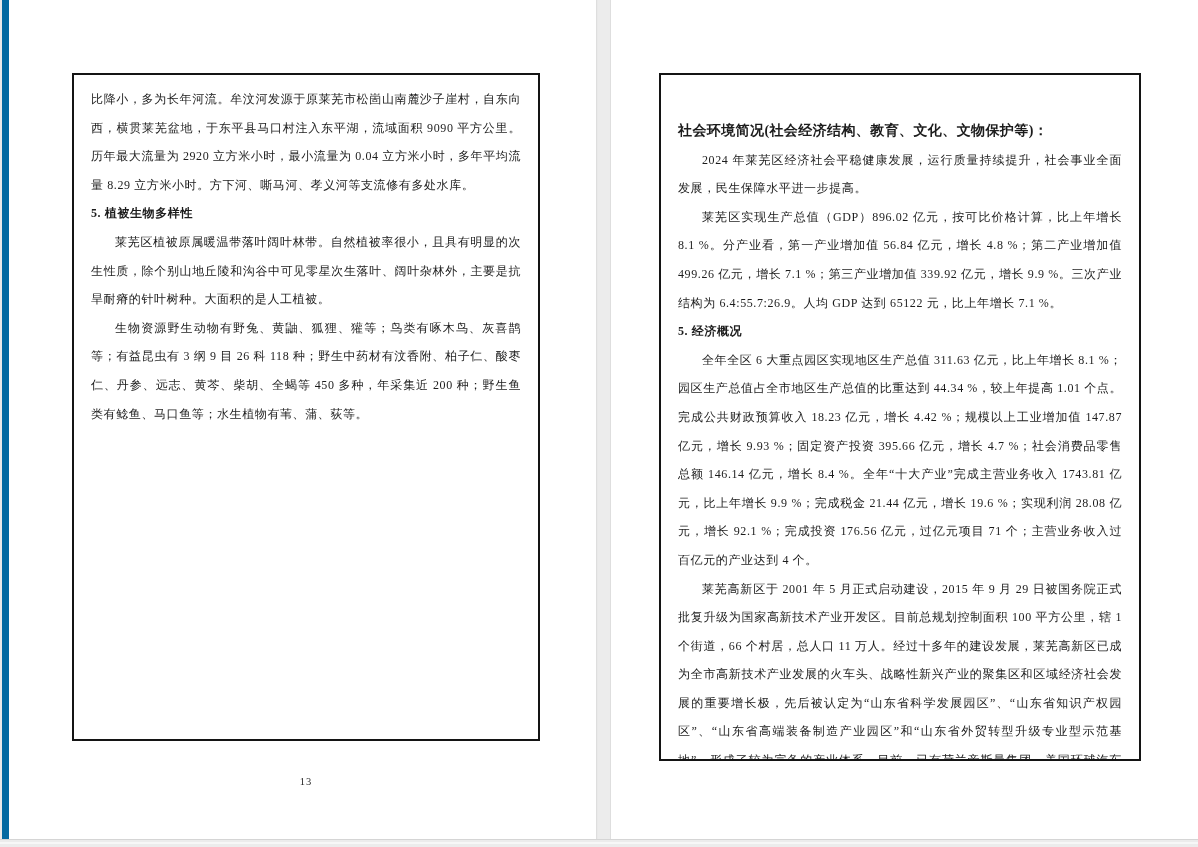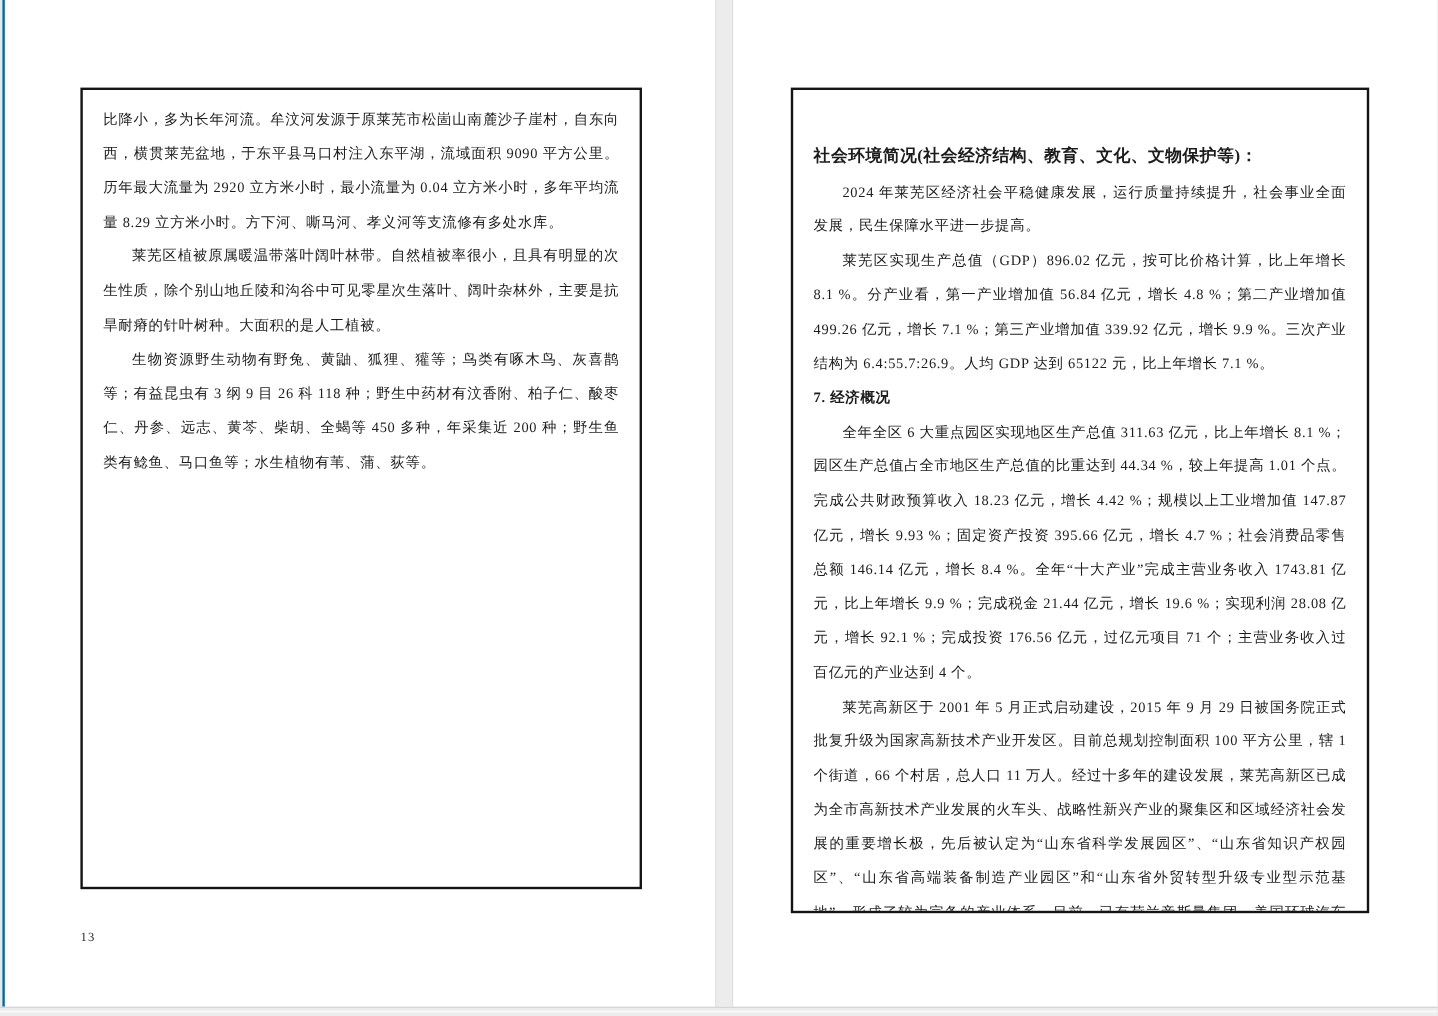--- a/index.html
+++ b/index.html
@@ -13,21 +13,21 @@
     position:relative;
     width:1198px; height:847px;
     background:#e9e9e9;
     overflow:hidden;
   }
   .page {
     position:absolute;
     top:0; height:839px;
     background:#ffffff;
   }
-  .page-left  { left:2px;  width:595px; border-left:2px solid #0369a1; border-right:1px solid #dedede; }
+  .page-left  { left:2px;  width:595px; border-left:7px solid #0369a1; border-right:1px solid #dedede; }
   .page-right { left:610px; width:588px; border-left:1px solid #dedede; }
   .page-gap {
     position:absolute; top:0; left:598px; width:12px; height:839px;
     background:#ececec;
   }
   .bottom-strip {
     position:absolute; left:0; right:0; top:839px; height:8px;
     background:#ececec;
     border-top:1px solid #d5d5d5;
   }
@@ -54,50 +54,51 @@
   .para.indent { text-indent:2em; }
   .heading { font-weight:bold; }
   .box-title {
     font-weight:bold;
     font-size:14px;
     letter-spacing:0.4px;
     margin-top:32px;
   }
   .page-number {
     position:absolute;
-    text-align:left;
+    text-align:center;
     font-size:10.5px;
     color:#2a2a2a;
     letter-spacing:1px;
   }
   .page-number-left  { left:63px; top:776px; width:468px; }
   .page-number-right { left:48px; top:776px; width:482px; }
 </style>
 </head>
 <body>
 
 <div class="viewer">
 
   <div class="page page-left">
     <div class="textbox textbox-left">
       <p class="para">比降小，多为长年河流。牟汶河发源于原莱芜市松崮山南麓沙子崖村，自东向西，横贯莱芜盆地，于东平县马口村注入东平湖，流域面积 9090 平方公里。历年最大流量为 2920 立方米小时，最小流量为 0.04 立方米小时，多年平均流量 8.29 立方米小时。方下河、嘶马河、孝义河等支流修有多处水库。</p>
+      <p class="heading">5. 植被生物多样性</p>
       <p class="para indent">莱芜区植被原属暖温带落叶阔叶林带。自然植被率很小，且具有明显的次生性质，除个别山地丘陵和沟谷中可见零星次生落叶、阔叶杂林外，主要是抗旱耐瘠的针叶树种。大面积的是人工植被。</p>
       <p class="para indent">生物资源野生动物有野兔、黄鼬、狐狸、獾等；鸟类有啄木鸟、灰喜鹊等；有益昆虫有 3 纲 9 目 26 科 118 种；野生中药材有汶香附、柏子仁、酸枣仁、丹参、远志、黄芩、柴胡、全蝎等 450 多种，年采集近 200 种；野生鱼类有鲶鱼、马口鱼等；水生植物有苇、蒲、荻等。</p>
     </div>
     <div class="page-number page-number-left">13</div>
   </div>
 
   <div class="page-gap"></div>
 
   <div class="page page-right">
     <div class="textbox textbox-right">
       <p class="box-title">社会环境简况(社会经济结构、教育、文化、文物保护等)：</p>
       <p class="para indent">2024 年莱芜区经济社会平稳健康发展，运行质量持续提升，社会事业全面发展，民生保障水平进一步提高。</p>
       <p class="para indent">莱芜区实现生产总值（GDP）896.02 亿元，按可比价格计算，比上年增长 8.1 %。分产业看，第一产业增加值 56.84 亿元，增长 4.8 %；第二产业增加值 499.26 亿元，增长 7.1 %；第三产业增加值 339.92 亿元，增长 9.9 %。三次产业结构为 6.4:55.7:26.9。人均 GDP 达到 65122 元，比上年增长 7.1 %。</p>
-      <p class="heading">7. 经济概况</p>
+      <p class="heading">5. 经济概况</p>
       <p class="para indent">全年全区 6 大重点园区实现地区生产总值 311.63 亿元，比上年增长 8.1 %；园区生产总值占全市地区生产总值的比重达到 44.34 %，较上年提高 1.01 个点。完成公共财政预算收入 18.23 亿元，增长 4.42 %；规模以上工业增加值 147.87 亿元，增长 9.93 %；固定资产投资 395.66 亿元，增长 4.7 %；社会消费品零售总额 146.14 亿元，增长 8.4 %。全年“十大产业”完成主营业务收入 1743.81 亿元，比上年增长 9.9 %；完成税金 21.44 亿元，增长 19.6 %；实现利润 28.08 亿元，增长 92.1 %；完成投资 176.56 亿元，过亿元项目 71 个；主营业务收入过百亿元的产业达到 4 个。</p>
       <p class="para indent">莱芜高新区于 2001 年 5 月正式启动建设，2015 年 9 月 29 日被国务院正式批复升级为国家高新技术产业开发区。目前总规划控制面积 100 平方公里，辖 1 个街道，66 个村居，总人口 11 万人。经过十多年的建设发展，莱芜高新区已成为全市高新技术产业发展的火车头、战略性新兴产业的聚集区和区域经济社会发展的重要增长极，先后被认定为“山东省科学发展园区”、“山东省知识产权园区”、“山东省高端装备制造产业园区”和“山东省外贸转型升级专业型示范基地”。形成了较为完备的产业体系。目前，已有荷兰帝斯曼集团、美国环球汽车零部件集团以及国内最大的果汁生产企业北京汇源集团、最大的生活用纸制造商维达纸业，国内最大的金刚石锯片基体生产企业黑旋风锯业等国内外知名企业相继落户。全区现有各类注册企业 2357 家，其中工业企业 530 多家，上市挂牌企业 4 家；省级以上高新技术企业 27 家，其中国家火炬重点高新技术企业 5 家。初步形成了电子信息、新材料、汽车制造及零部件、精密装备械制造、新能源等五大产业集群。</p>
 
     </div>
   </div>
 
   <div class="bottom-strip">
     <div class="inner-line"></div>
   </div>
 

